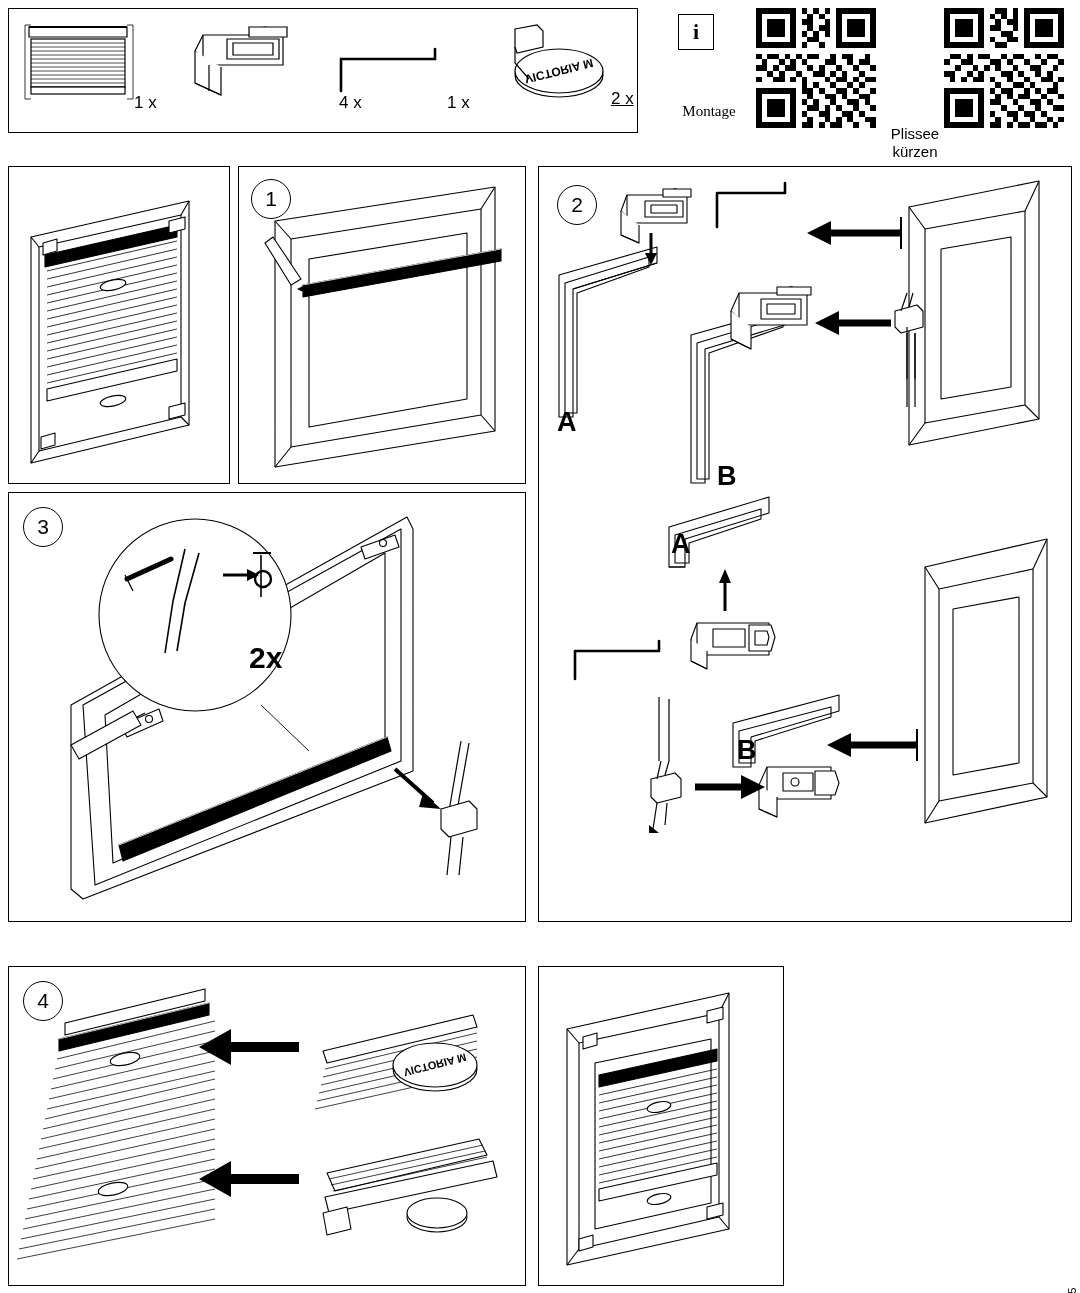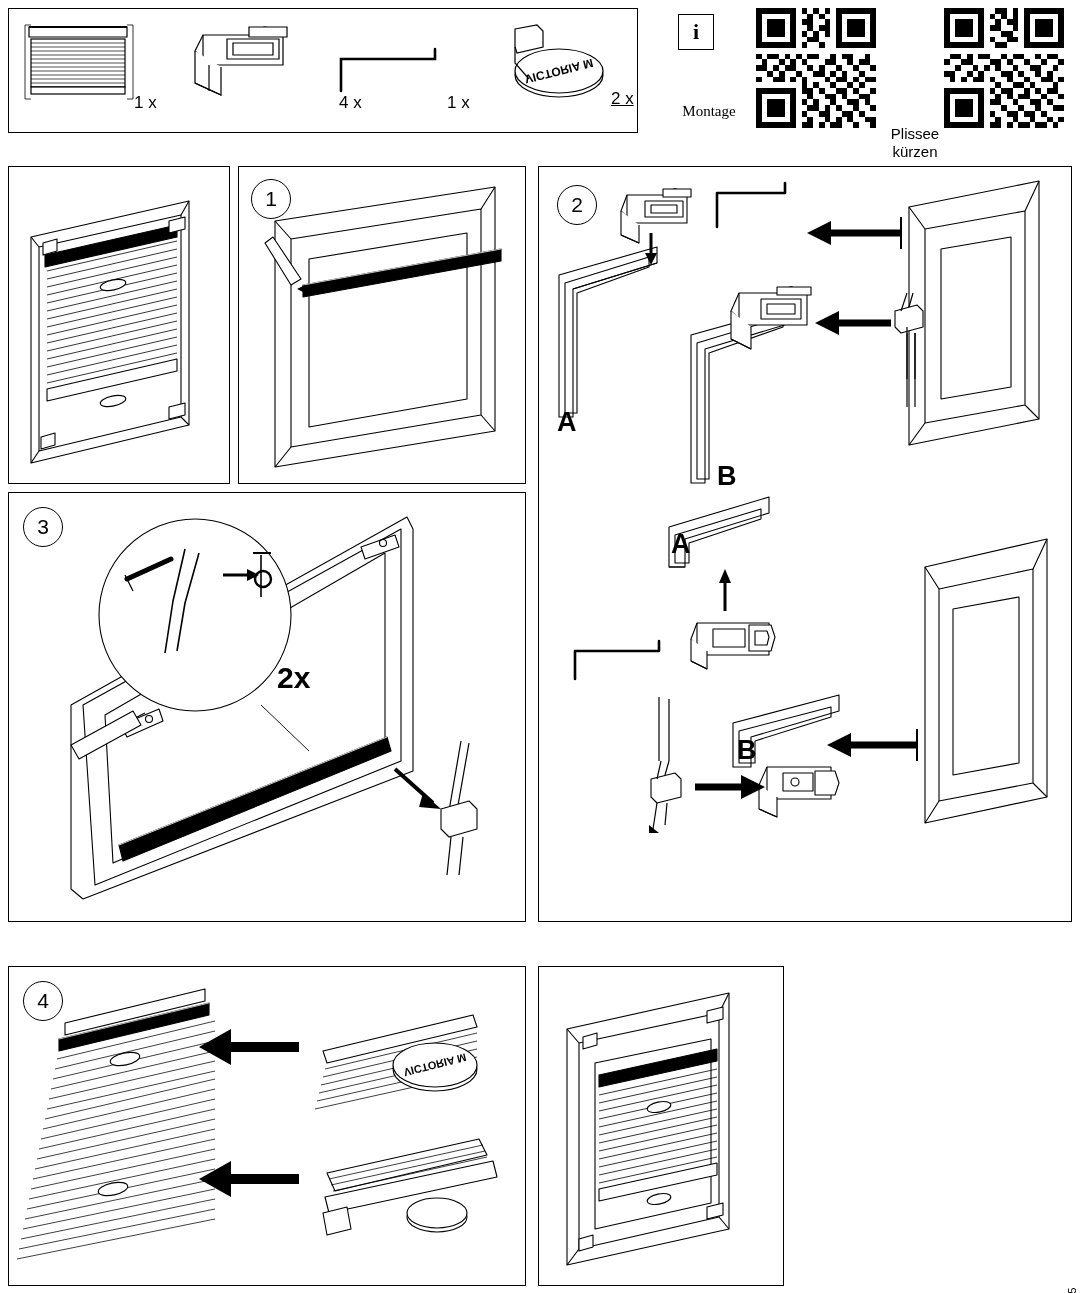--- a/index.html
+++ b/index.html
@@ -531,21 +531,21 @@
         <g transform="translate(424,300)">
           <path d="M8 16 L36 8 L44 16 L44 36 L16 44 L8 36 Z" fill="#fff"></path>
           <path d="M18 44 L14 82" stroke-width="1.2"></path>
           <path d="M30 44 L26 82" stroke-width="1.2"></path>
         </g>
         <path d="M386 276 L424 310" stroke-width="4"></path>
         <path d="M414 300 L432 316 L410 314 Z" fill="#000" stroke="none"></path>
       </g>
     </svg>
     <div class="stepnum" style="left:14px;top:14px;">3</div>
-    <div class="lbl huge" style="left:268px;top:148px;margin-top:20px;">2x</div>
+    <div class="lbl huge" style="left:240px;top:148px;">2x</div>
   </div>
 
   <div class="box" style="left:8px;top:966px;width:518px;height:320px;">
     <svg width="514" height="316" viewBox="0 0 514 316">
       <g fill="none" stroke="#000" stroke-width="1.1" stroke-linejoin="round">
 
         <path d="M56 56 L196 22 L196 34 L56 68 Z" fill="#fff"></path>
         <path d="M50 72 L200 36 L200 48 L50 84 Z" fill="#000"></path>
         <path d="M50 72 L200 36" stroke="#fff" stroke-width="0.7"></path>
         <g stroke-width="0.75">

